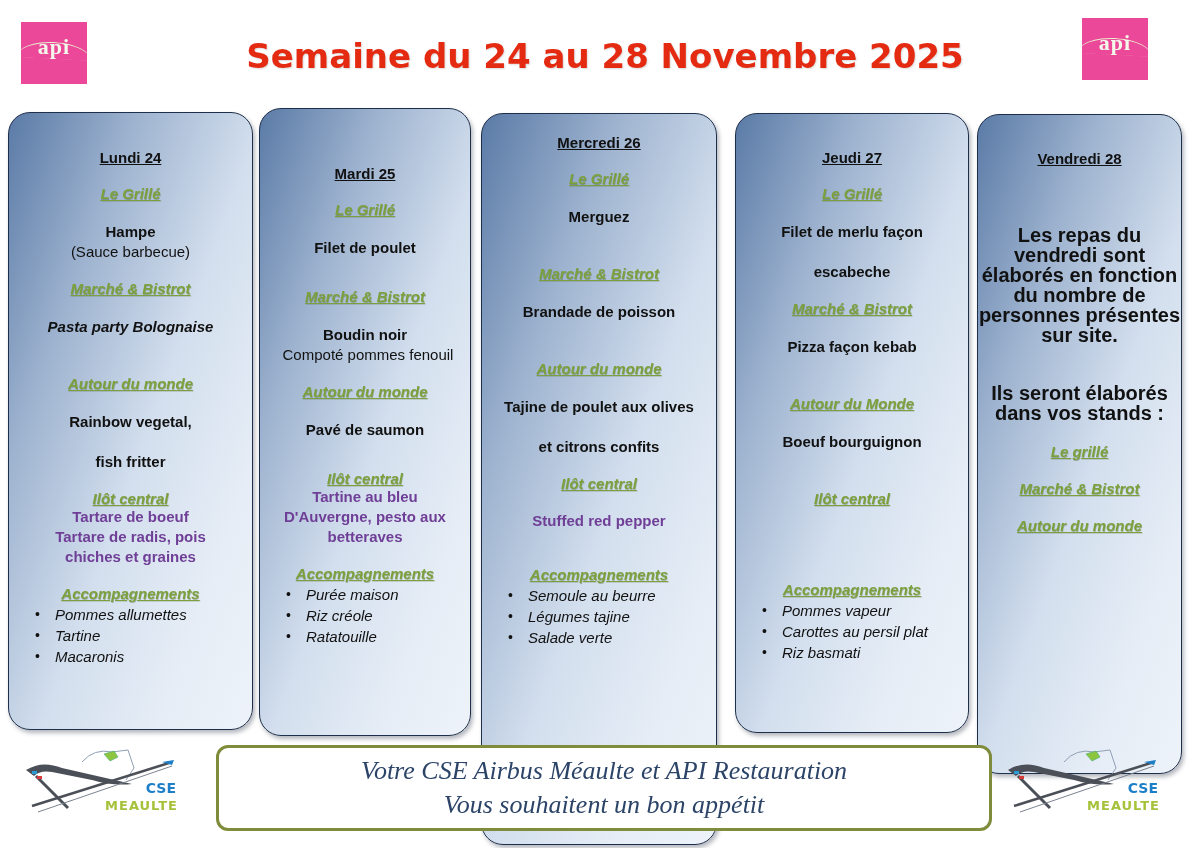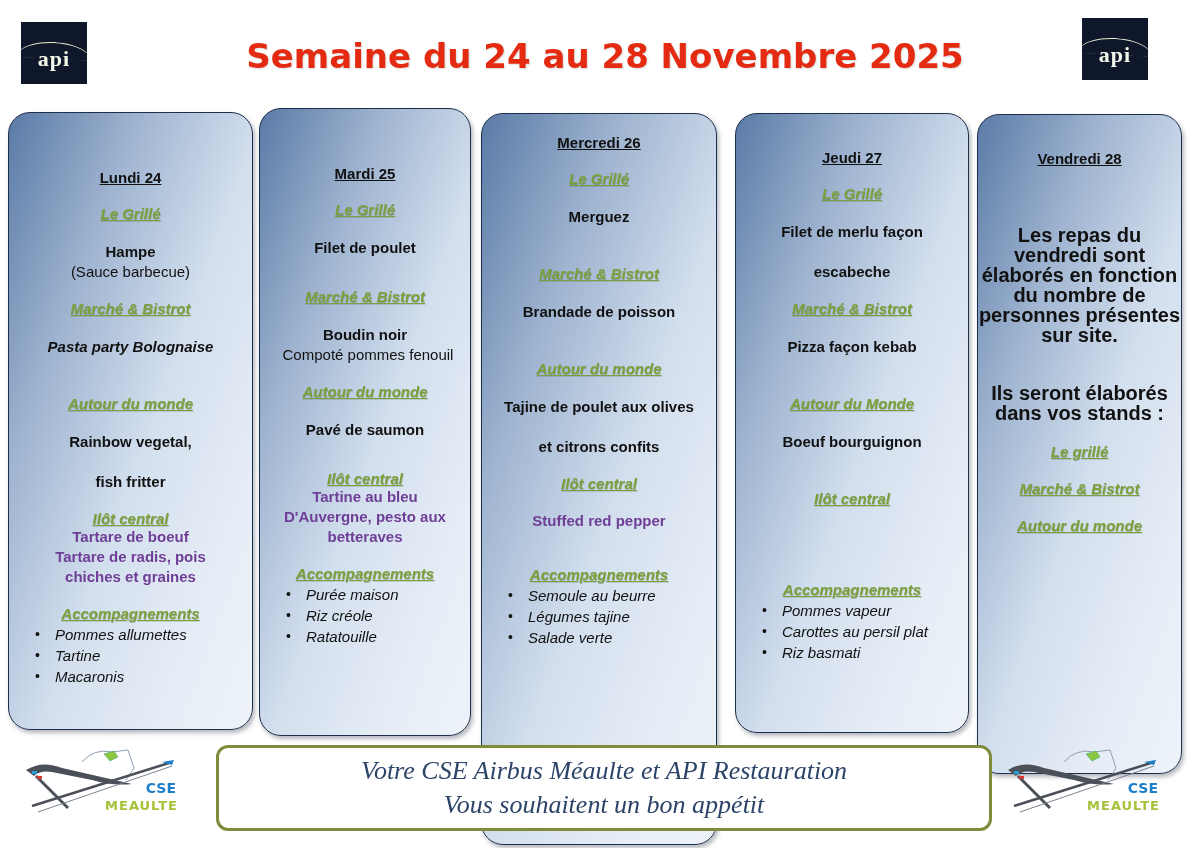--- a/index.html
+++ b/index.html
@@ -3,22 +3,22 @@
   <meta charset="utf-8">
   <style>
     html, body { margin: 0; padding: 0; }
     body {
       width: 1200px; height: 848px; position: relative; overflow: hidden;
       background: #ffffff;
       font-family: "Liberation Sans", "DejaVu Sans", sans-serif;
       color: #111;
     }
     .api-logo {
-      position: absolute; width: 66px; height: 62px; background: #0f172a;
-      display: flex; align-items: flex-end; justify-content: center;
+      position: absolute; width: 66px; height: 62px; background: #ec4899;
+      display: flex; align-items: center; justify-content: center;
       overflow: hidden;
     }
     .api-logo .wave {
       position: absolute; left: -4px; right: -4px; top: 20px; height: 16px;
       border-top: 1.5px solid #e8f0d0; border-radius: 50% 50% 0 0 / 100% 100% 0 0;
       transform: rotate(3deg);
     }
     .api-logo span {
       color: #f4f8ea; font-family: "Liberation Serif", "DejaVu Serif", serif;
       font-weight: bold; font-size: 22px; letter-spacing: 1px; margin-bottom: 12px;
@@ -94,21 +94,21 @@
   <div class="wave"></div>
   <span>api</span>
 </div>
 <div class="api-logo" id="logo-right">
   <div class="wave"></div>
   <span>api</span>
 </div>
 
 <div class="title">Semaine du 24 au 28 Novembre 2025</div>
 
-<div class="day" style="left:8px; top:112px; width:245px; height:618px; padding-top:56px;">
+<div class="day" style="left:8px; top:112px; width:245px; height:618px; padding-top:36px;">
   <span class="day-name">Lundi 24</span>
   <div class="section" style="margin-top:18px;">
     <span class="stand">Le Grillé</span>
     <span class="dish">Hampe</span>
     <span class="sub">(Sauce barbecue)</span>
   </div>
   <div class="section" style="margin-top:18px;">
     <span class="stand">Marché &amp; Bistrot</span>
     <span class="dish italic">Pasta party Bolognaise</span>
   </div>

